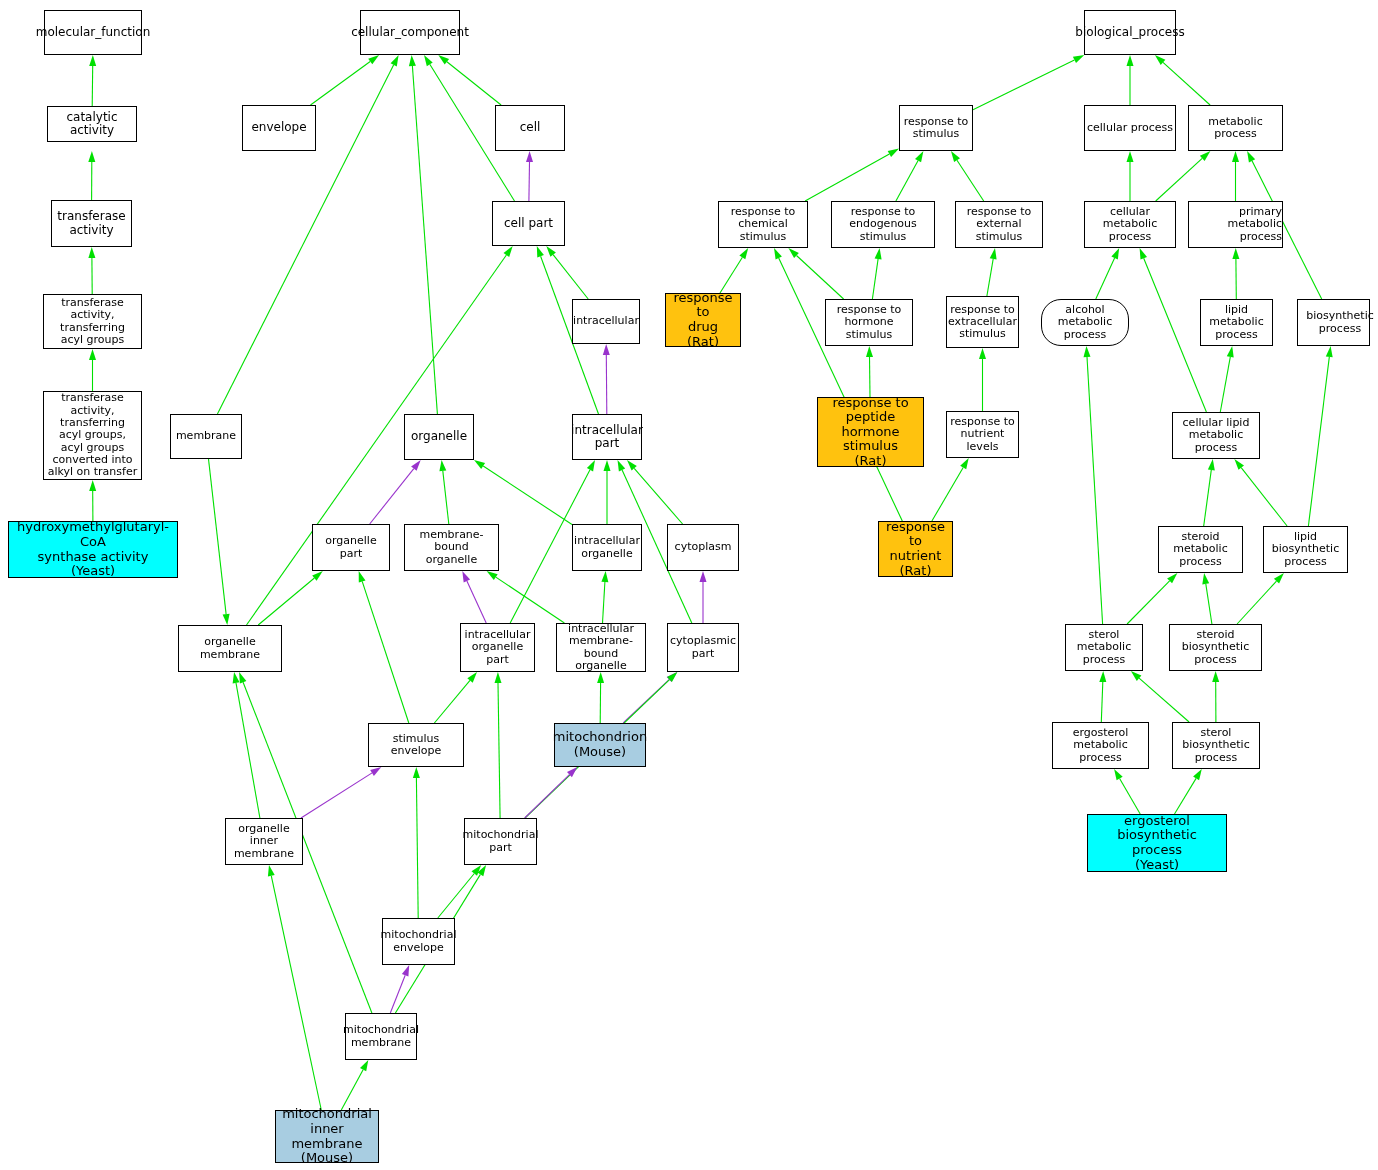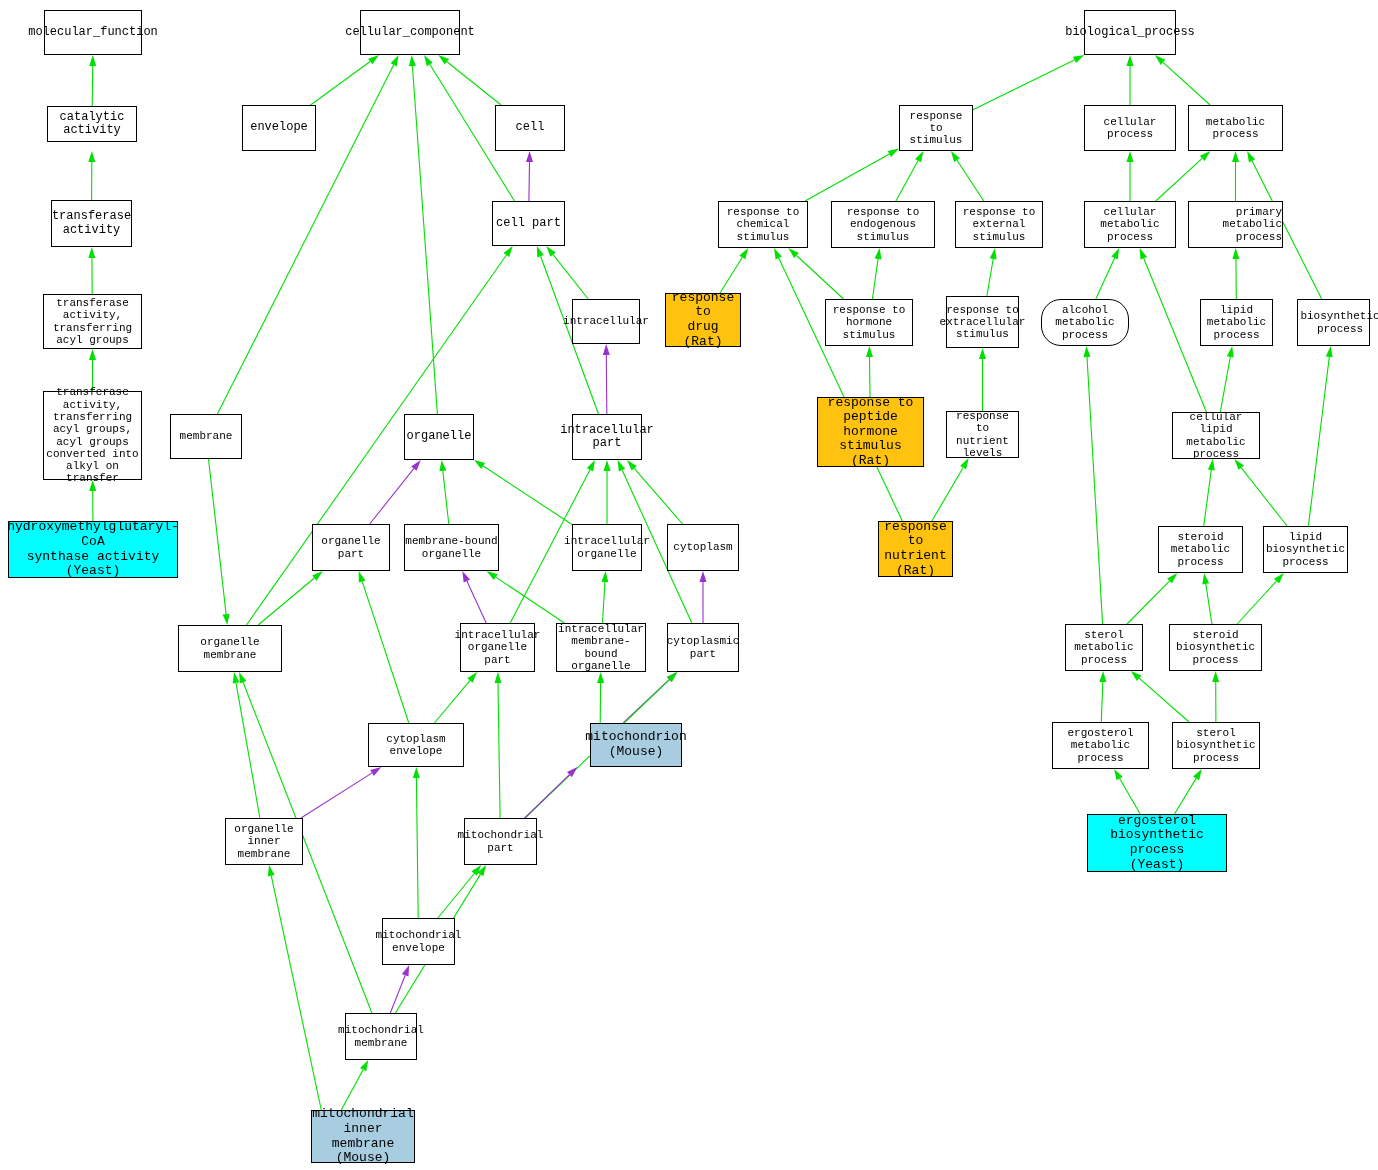--- a/index.html
+++ b/index.html
@@ -11,21 +11,20 @@
     width: 1378px;
     height: 1170px;
     font-family: "DejaVu Sans", "Liberation Sans", sans-serif;
     overflow: hidden;
   }
   #canvas {
     position: relative;
     width: 1378px;
     height: 1170px;
     background: #ffffff;
-    font-family: Liberation Mono, monospace;
   }
   svg#edges {
     position: absolute;
     left: 0;
     top: 0;
     width: 1378px;
     height: 1170px;
     pointer-events: none;
   }
   .node {
@@ -40,21 +39,21 @@
     line-height: 1.12;
     color: #000000;
     overflow: visible;
     white-space: pre-line;
   }
   .node.sz-11 { font-size: 11px; }
   .node.sz-12 { font-size: 12px; }
   .node.sz-13 { font-size: 13px; }
   .node.hl-cyan   { background: #00ffff; }
   .node.hl-orange { background: #ffc20e; }
-  .node.hl-blue   { background: #a8cde1; margin-left: 36px; }
+  .node.hl-blue   { background: #a8cde1; }
 </style>
 </head>
 <body>
 
 <div id="canvas">
   <svg id="edges" viewBox="0 0 1378 1170">
       <g>
         <line x1="92.2" y1="106.0" x2="92.7" y2="66.0" stroke="#00e000" stroke-width="1.1"></line>
         <polygon points="92.8,55.0 96.2,66.0 89.2,66.0" fill="#00e000"></polygon>
       </g>
@@ -400,21 +399,21 @@
 organelle</div>
       <div class="node sz-11 " style="left: 667px; top: 524px; width: 72px; height: 47px; text-align: center;">cytoplasm</div>
       <div class="node sz-11 " style="left: 178px; top: 625px; width: 104px; height: 47px;">organelle membrane</div>
       <div class="node sz-11 " style="left: 460px; top: 623px; width: 75px; height: 49px;">intracellular
 organelle part</div>
       <div class="node sz-11 " style="left: 556px; top: 623px; width: 90px; height: 49px;">intracellular
 membrane-bound
 organelle</div>
       <div class="node sz-11 " style="left: 667px; top: 623px; width: 72px; height: 49px;">cytoplasmic
 part</div>
-      <div class="node sz-11 " style="left: 368px; top: 723px; width: 96px; height: 44px;">cytoplasm envelope</div>
+      <div class="node sz-11 " style="left: 368px; top: 723px; width: 96px; height: 44px;">stimulus envelope</div>
       <div class="node sz-13 hl-blue" style="left: 554px; top: 723px; width: 92px; height: 44px;">mitochondrion
 (Mouse)</div>
       <div class="node sz-11 " style="left: 225px; top: 818px; width: 78px; height: 47px;">organelle inner
 membrane</div>
       <div class="node sz-11 " style="left: 464px; top: 818px; width: 73px; height: 47px;">mitochondrial
 part</div>
       <div class="node sz-11 " style="left: 382px; top: 918px; width: 73px; height: 47px;">mitochondrial
 envelope</div>
       <div class="node sz-11 " style="left: 345px; top: 1013px; width: 72px; height: 47px;">mitochondrial
 membrane</div>

